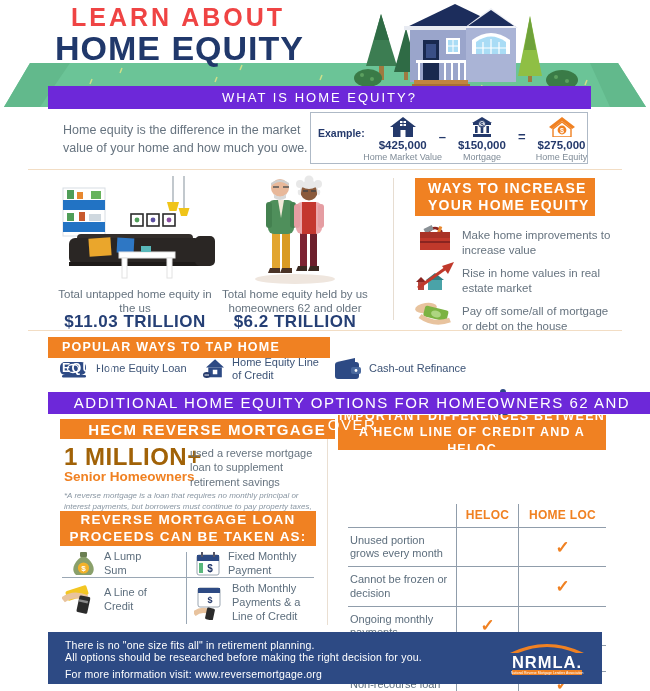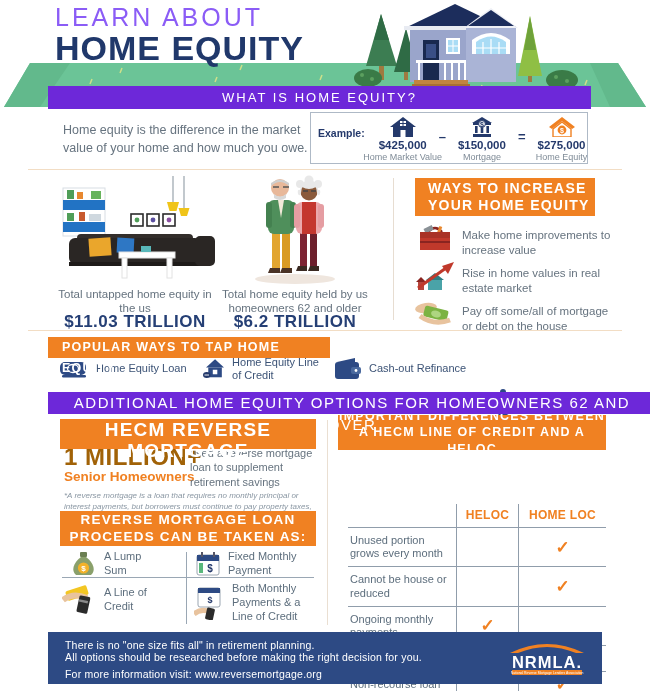--- a/index.html
+++ b/index.html
@@ -1,20 +1,20 @@
 <!DOCTYPE html>
 <html><head>
 <meta charset="utf-8">
 <style>
   html,body{margin:0;padding:0;}
   body{width:650px;height:691px;background:#ffffff;font-family:"Liberation Sans",sans-serif;position:relative;overflow:hidden;}
   .abs{position:absolute;}
   
   .title-block{left:55px;top:5px;z-index:3;line-height:1.02;}
-  .title-l1{font-size:25px;letter-spacing:3px;font-weight:400;color:#8b5cf6;}
+  .title-l1{font-size:25px;letter-spacing:3px;font-weight:700;color:#ef4444;margin-left:16px;}
   .title-l2{font-size:34px;letter-spacing:1px;font-weight:800;color:#20386b;}
   .header-scene{left:0;top:0;z-index:1;}
   
   .banner-navy{background:#6d28d9;color:#fff;font-weight:normal;text-align:center;letter-spacing:2px;z-index:4;}
   .banner-orange{background:#f08122;color:#fff;font-weight:bold;letter-spacing:1.2px;z-index:2;}
   .b-whatis{left:48px;top:86px;width:543px;height:23px;font-size:13px;line-height:23px;}
   .b-additional{left:48px;top:392px;width:608px;height:22px;font-size:15px;line-height:22px;letter-spacing:1.5px;}
   
   .desc{left:63px;top:121px;width:245px;font-size:12.5px;line-height:1.45;color:#66737f;}
   .example-box{left:310px;top:112px;width:276px;height:50px;border:1.5px solid #aeb9c6;background:#fff;display:flex;align-items:flex-start;}
@@ -31,21 +31,21 @@
   .stat-value{font-size:17px;font-weight:bold;color:#253f75;text-align:center;letter-spacing:.5px;}
   .vline{width:1px;background:#e7ddd1;}
   
   .inc-header{left:415px;top:178px;width:180px;height:38px;display:flex;align-items:center;font-size:14px;line-height:1.25;padding-left:13px;box-sizing:border-box;}
   .inc-item-text{font-size:11.5px;color:#66737f;line-height:1.3;width:150px;}
   
   .b-tap{left:48px;top:337px;width:282px;height:21px;font-size:12.5px;line-height:21px;padding-left:14px;box-sizing:border-box;}
   .tap-item{display:flex;align-items:center;gap:8px;}
   .tap-label{font-size:11px;color:#3c5376;line-height:1.2;}
   
-  .b-hecm{left:60px;top:419px;width:256px;height:30px;font-size:19px;line-height:21px;text-align:center;}
+  .b-hecm{left:60px;top:419px;width:256px;height:20px;font-size:15px;line-height:21px;text-align:center;padding-left:19px;}
   .hecm-value{left:64px;top:443px;font-size:24px;font-weight:800;color:#a16207;letter-spacing:.5px;}
   .hecm-label{left:64px;top:469px;font-size:13.5px;font-weight:bold;color:#f08122;}
   .hecm-text{left:190px;top:446px;width:135px;font-size:11px;color:#66737f;line-height:1.3;}
   .footnote{left:64px;top:491px;width:254px;font-size:8px;font-style:italic;color:#8a97a3;line-height:1.35;}
   .b-proceeds{left:60px;top:511px;width:256px;height:35px;display:flex;align-items:center;justify-content:center;text-align:center;font-size:13.5px;line-height:1.25;}
   .quad-label{font-size:11px;color:#5d6e7d;line-height:1.25;}
   .quad-cell{display:flex;align-items:center;gap:8px;position:absolute;}
   .quad-line{background:#9aa7b4;position:absolute;}
   
   .b-compare{left:338px;top:415px;width:268px;height:35px;display:flex;align-items:center;justify-content:center;text-align:center;font-size:12.5px;line-height:1.3;}
@@ -421,21 +421,21 @@
 
 <div class="cmp-table abs">
   <div class="cmp-hcell bb"></div>
   <div class="cmp-hcell bl bb">HELOC</div>
   <div class="cmp-hcell bl bb">HOME LOC</div>
 
   <div class="cmp-label bb">Unused portion grows every month</div>
   <div class="cmp-check bl bb"></div>
   <div class="cmp-check bl bb">✓</div>
 
-  <div class="cmp-label bb">Cannot be house or reduced</div>
+  <div class="cmp-label bb">Cannot be frozen or decision</div>
   <div class="cmp-check bl bb"></div>
   <div class="cmp-check bl bb">✓</div>
 
   <div class="cmp-label bb">Ongoing monthly payments</div>
   <div class="cmp-check bl bb">✓</div>
   <div class="cmp-check bl bb"></div>
 
   <div class="cmp-label bb">Predefined due date</div>
   <div class="cmp-check bl bb">✓</div>
   <div class="cmp-check bl bb"></div>

